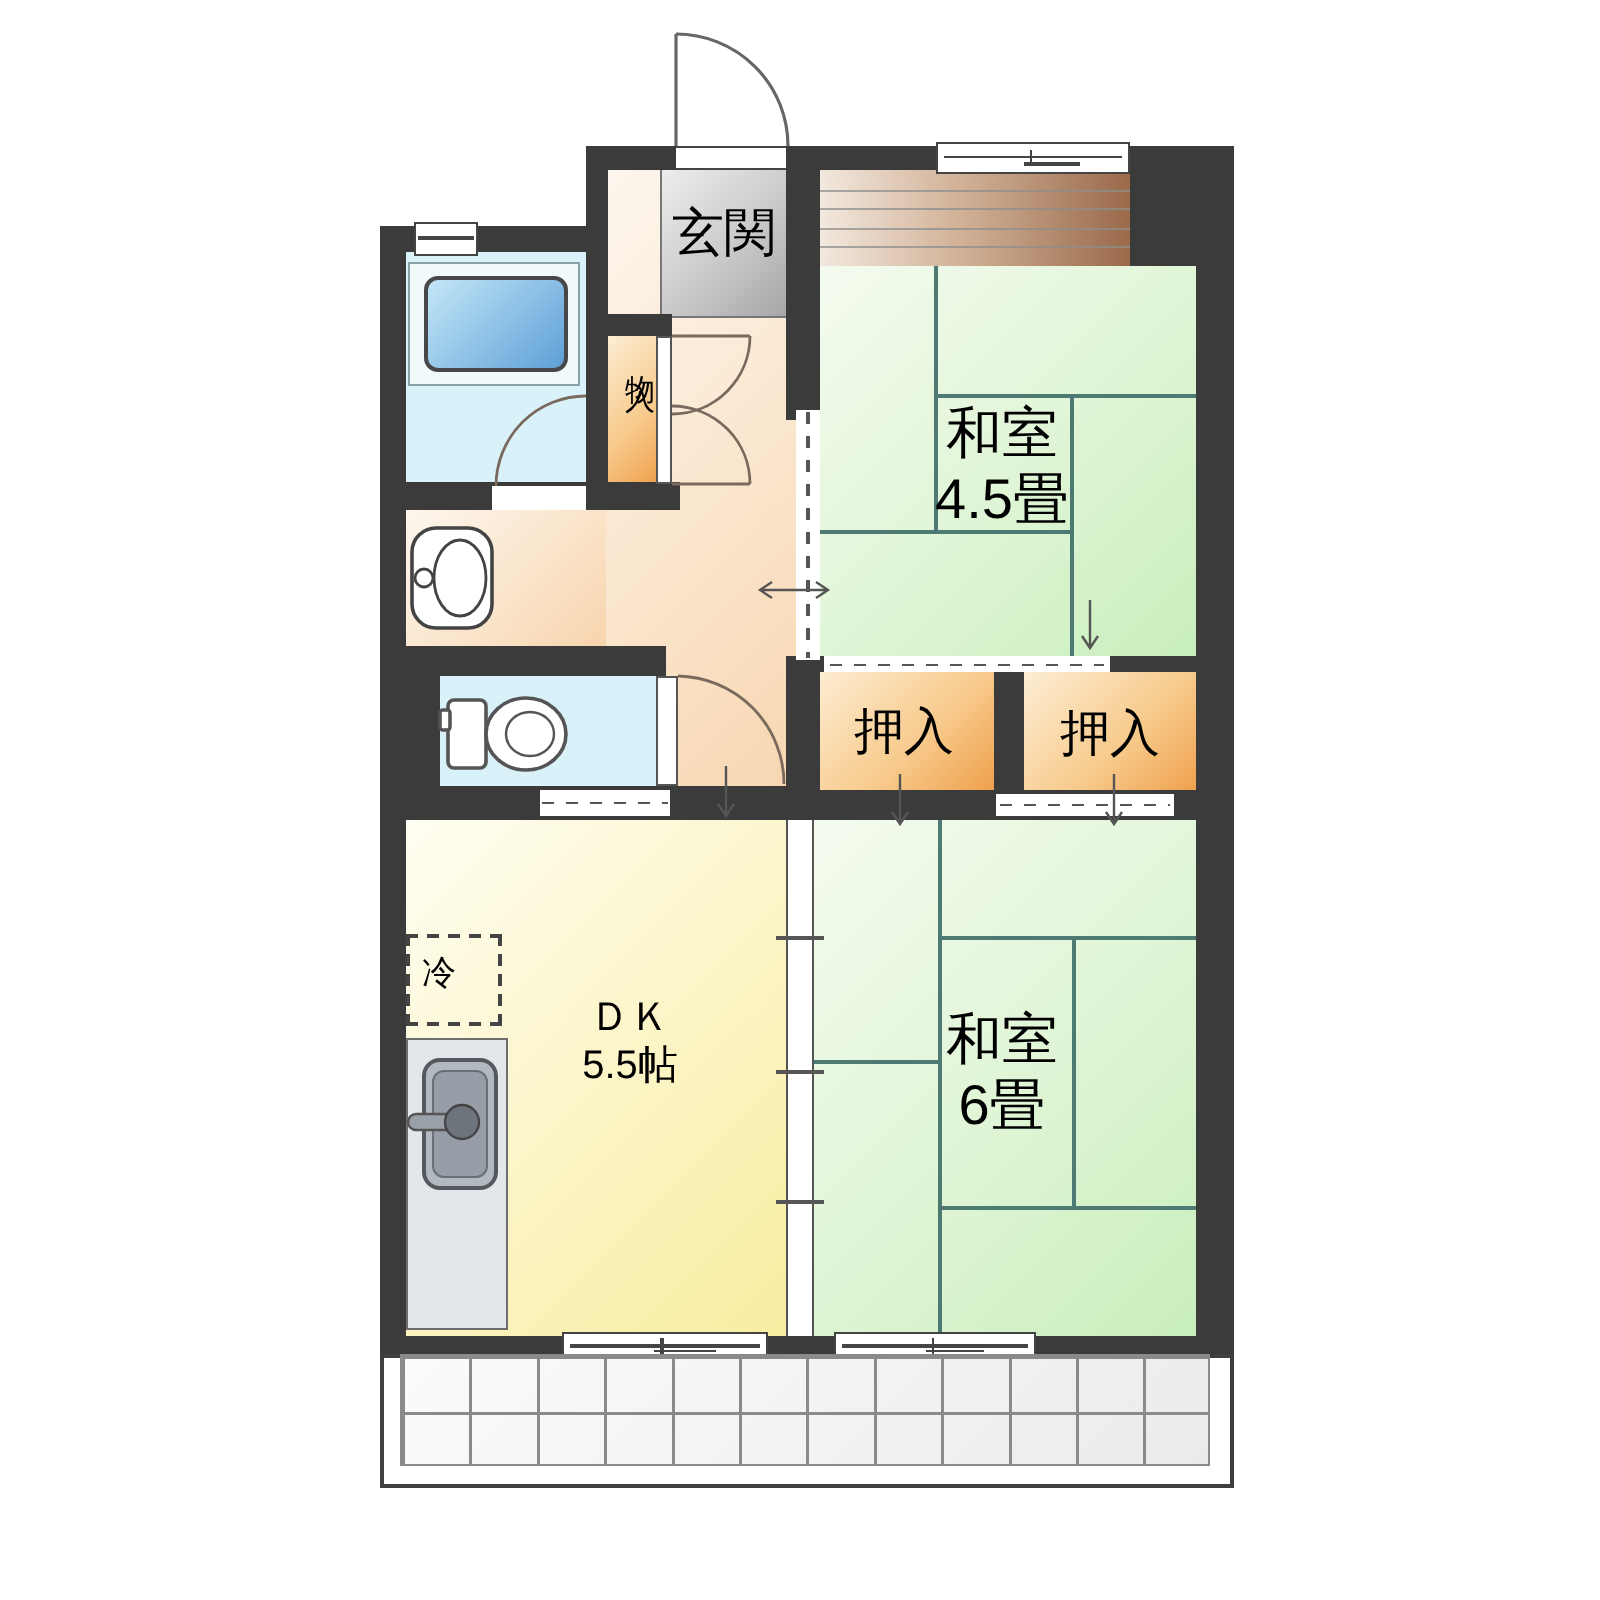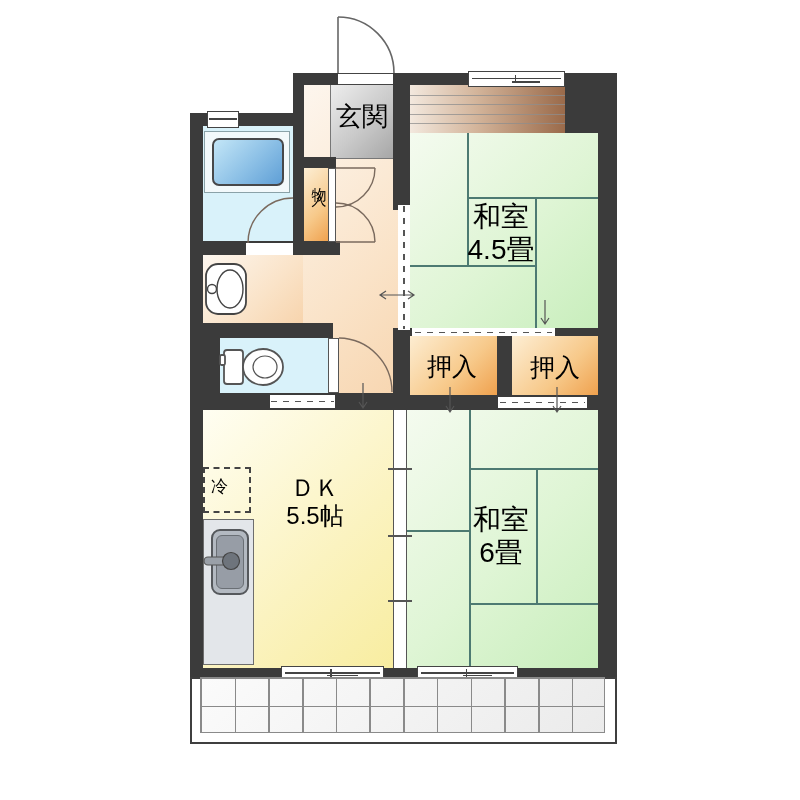--- a/index.html
+++ b/index.html
@@ -42,21 +42,21 @@
   .balcony-grid{position:absolute;border:1.5px solid #8a8a8a;box-sizing:border-box;
      background:
        repeating-linear-gradient(to right,#8a8a8a 0 1.5px,transparent 1.5px 33.7px),
        repeating-linear-gradient(to bottom,#8a8a8a 0 1.5px,transparent 1.5px 28px),
        linear-gradient(135deg,#fbfbfb,#ebebeb);}
   .lbl{position:absolute;color:#000;text-align:center;line-height:1.18;white-space:nowrap;}
   .lbl-genkan{left:331px;top:101px;width:62px;font-size:26px;}
   .lbl-monoire{left:306px;top:176px;width:22px;font-size:15px;writing-mode:vertical-rl;letter-spacing:3px;}
   .lbl-w45{left:438px;top:200px;width:126px;font-size:28px;}
   .lbl-w6{left:438px;top:503px;width:126px;font-size:28px;}
-  .lbl-dk{left:250px;top:474px;width:130px;font-size:24px;}
+  .lbl-dk{left:250px;top:498px;width:130px;font-size:20px;}
   .lbl-oshi1{left:407px;top:352px;width:90px;font-size:25px;}
   .lbl-oshi2{left:512px;top:353px;width:86px;font-size:25px;}
   .lbl-rei{left:211px;top:477px;font-size:17px;}
   svg.overlay{position:absolute;left:0;top:0;pointer-events:none;}
 </style>
 </head>
 <body>
 
 <div id="canvas">
 

